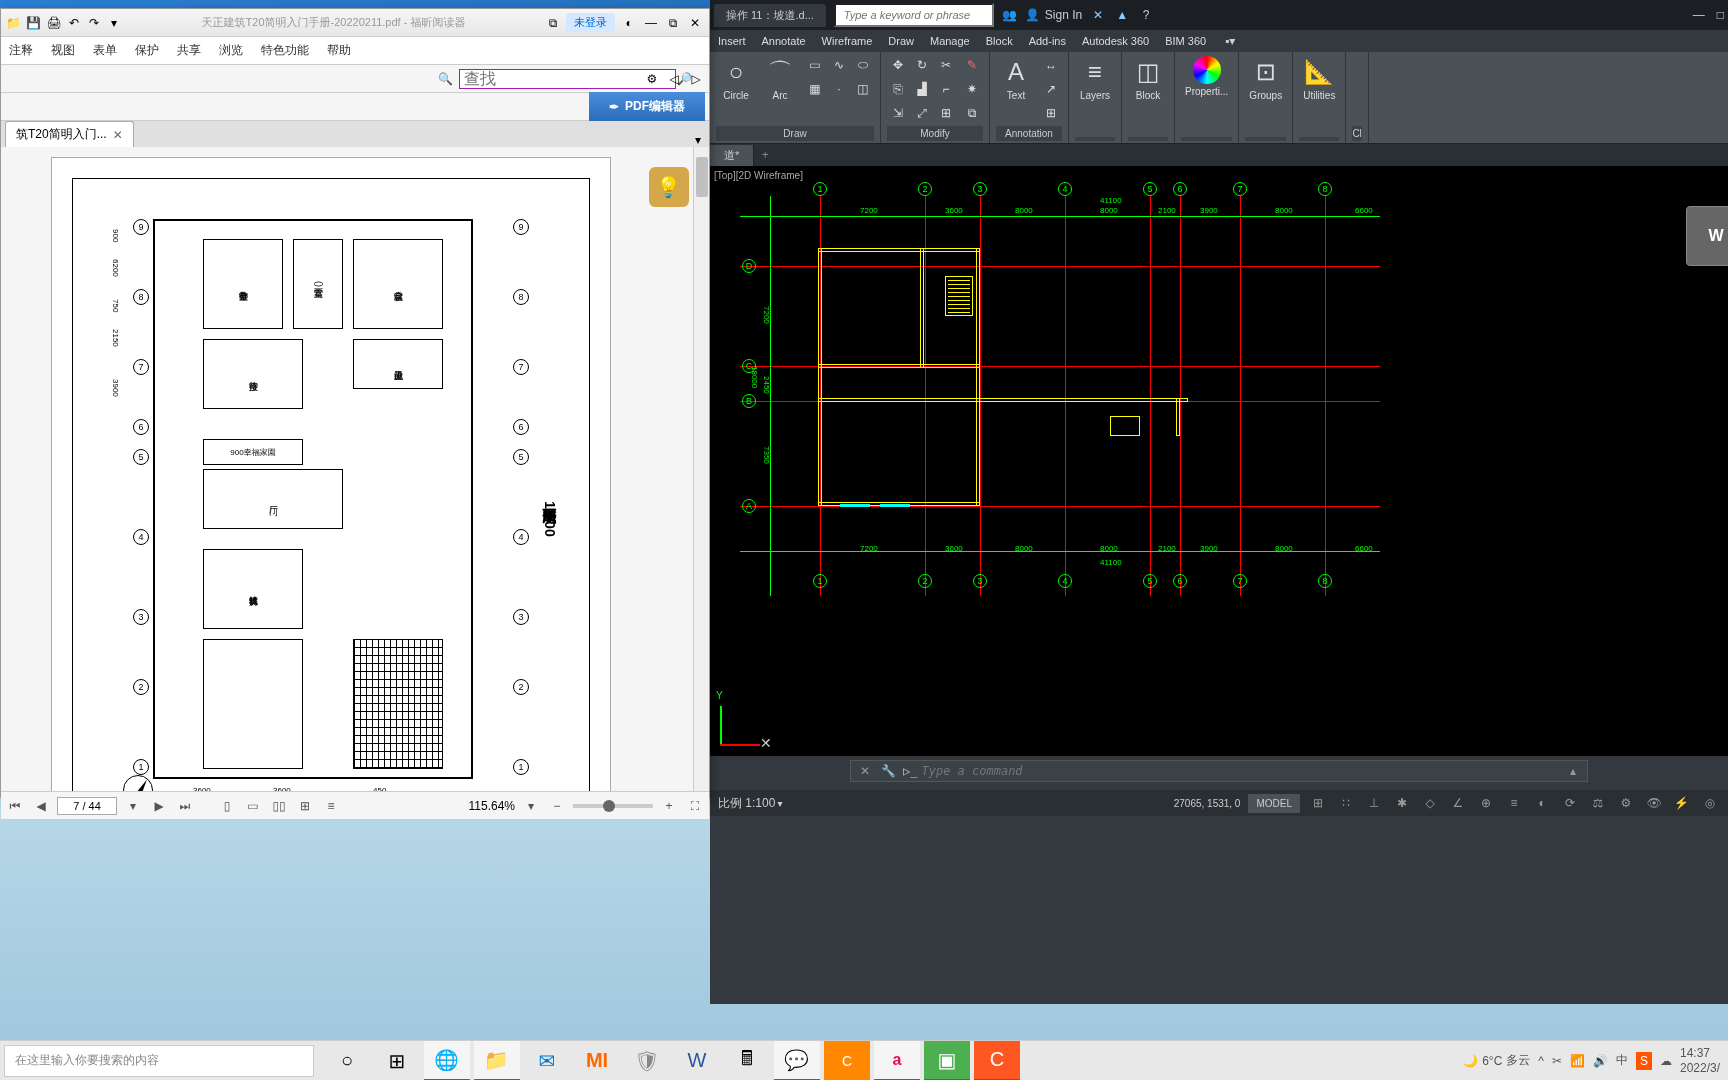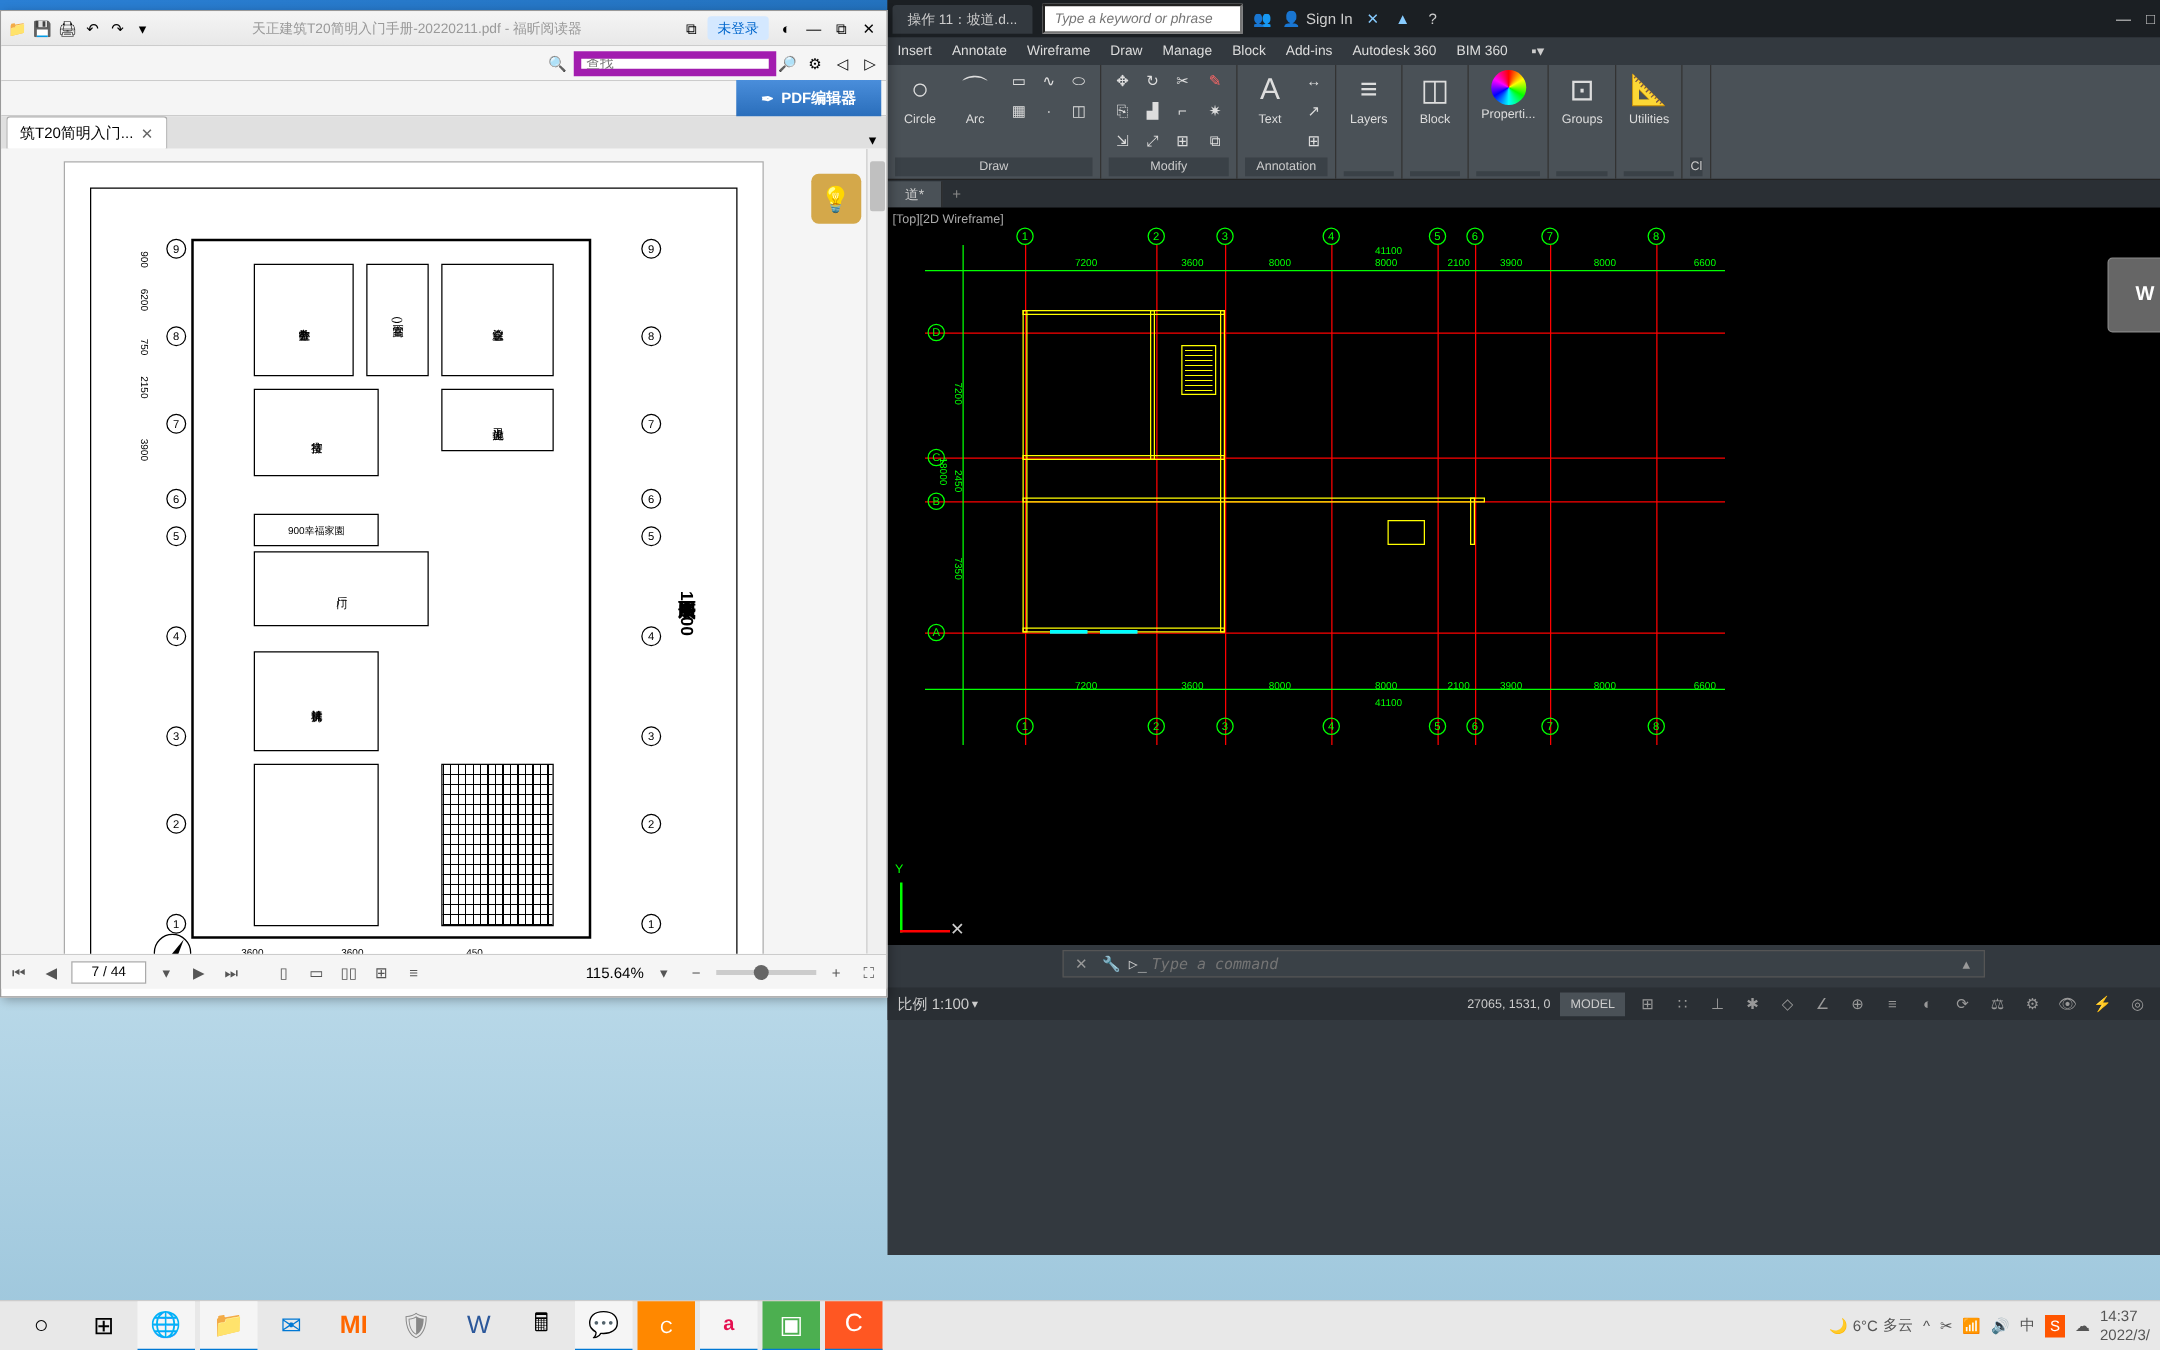--- a/index.html
+++ b/index.html
@@ -10,21 +10,21 @@
 .pdf-qat{display:flex;gap:2px;align-items:center}
 .pdf-qat-btn{width:18px;height:18px;display:flex;align-items:center;justify-content:center;border:1px solid transparent;cursor:pointer}
 .pdf-title{flex:1;text-align:center;color:#999;font-size:11px}
 .pdf-winctrl{display:flex;gap:2px}
 .pdf-winctrl span{width:20px;height:16px;display:flex;align-items:center;justify-content:center;cursor:pointer}
 .pdf-login{padding:2px 8px;background:#d4e8ff;border-radius:3px;font-size:11px;color:#0066cc;margin:0 4px}
 .pdf-menu{height:28px;display:flex;align-items:center;padding:0 8px;gap:18px;border-bottom:1px solid #ccc}
 .pdf-menu-item{cursor:pointer;color:#333}
 .pdf-toolbar{height:28px;display:flex;align-items:center;padding:0 4px;gap:4px;border-bottom:1px solid #ccc;background:#f5f5f5}
 .pdf-search-group{display:flex;align-items:center;flex:1;max-width:180px}
-.pdf-search{border:6px solid #a21caf;height:20px;flex:1;padding:0 4px;font-size:11px}
+.pdf-search{border:1px solid #a21caf;height:20px;flex:1;padding:0 4px;font-size:16px}
 .pdf-editor-btn{background:linear-gradient(#4a8edb,#2a6ebb);color:#fff;padding:6px 20px;font-size:14px;font-weight:bold;cursor:pointer;margin-left:auto;display:flex;align-items:center;gap:6px}
 .pdf-tab-bar{height:26px;display:flex;align-items:flex-end;background:#e0e0e0;padding-left:4px}
 .pdf-tab{background:#fff;padding:4px 10px;border:1px solid #aaa;border-bottom:none;border-radius:3px 3px 0 0;display:flex;align-items:center;gap:6px;font-size:11px}
 .pdf-tab-close{cursor:pointer;color:#666}
 .pdf-content{position:relative;height:644px;background:#f5f5f5;overflow:hidden}
 .pdf-page{position:absolute;top:10px;left:50px;width:560px;height:680px;background:#fff;border:1px solid #aaa}
 .pdf-floorplan{position:absolute;inset:20px;border:1px solid #000}
 .fp-outer{position:absolute;top:40px;left:80px;width:320px;height:560px;border:2px solid #000}
 .fp-room{position:absolute;border:1px solid #000;font-size:9px;display:flex;align-items:center;justify-content:center;writing-mode:vertical-rl}
 .fp-dim{position:absolute;font-size:8px;color:#000}
@@ -109,20 +109,30 @@
     <div class="pdf-title">天正建筑T20简明入门手册-20220211.pdf - 福昕阅读器</div>
     <span class="pdf-qat-btn">⧉</span>
     <span class="pdf-login">未登录</span>
     <div class="pdf-winctrl">
       <span>◐</span>
       <span>—</span>
       <span>⧉</span>
       <span>✕</span>
     </div>
   </div>
+  <div class="pdf-menu">
+    <span class="pdf-menu-item">注释</span>
+    <span class="pdf-menu-item">视图</span>
+    <span class="pdf-menu-item">表单</span>
+    <span class="pdf-menu-item">保护</span>
+    <span class="pdf-menu-item">共享</span>
+    <span class="pdf-menu-item">浏览</span>
+    <span class="pdf-menu-item">特色功能</span>
+    <span class="pdf-menu-item">帮助</span>
+  </div>
   <div class="pdf-toolbar">
     <span class="pdf-qat-btn" style="margin-left:auto">🔍</span>
     <div class="pdf-search-group">
       <input class="pdf-search" placeholder="查找" style="">
       <span class="pdf-qat-btn">🔎</span>
     </div>
     <span class="pdf-qat-btn">⚙</span>
     <span class="pdf-qat-btn">◁</span>
     <span class="pdf-qat-btn">▷</span>
   </div>
@@ -481,20 +491,23 @@
     <span class="cad-status-icon">⚙</span>
     <span class="cad-status-icon">👁</span>
     <span class="cad-status-icon" style="color:#0cf">⚡</span>
     <span class="cad-status-icon">◎</span>
   </div>
 </div>
 
 <div class="bottom-fill"></div>
 
 <div class="taskbar">
+  <div class="tb-search">
+    <span>在这里输入你要搜索的内容</span>
+  </div>
   <div class="tb-icons">
     <div class="tb-icon">○</div>
     <div class="tb-icon">⊞</div>
     <div class="tb-icon active" style="color:#0078d4">🌐</div>
     <div class="tb-icon active" style="color:#f5b942">📁</div>
     <div class="tb-icon" style="color:#0078d4">✉</div>
     <div class="tb-icon" style="color:#ff6700;font-weight:bold">MI</div>
     <div class="tb-icon" style="color:#888">🛡</div>
     <div class="tb-icon" style="color:#2b579a">W</div>
     <div class="tb-icon">🖩</div>

